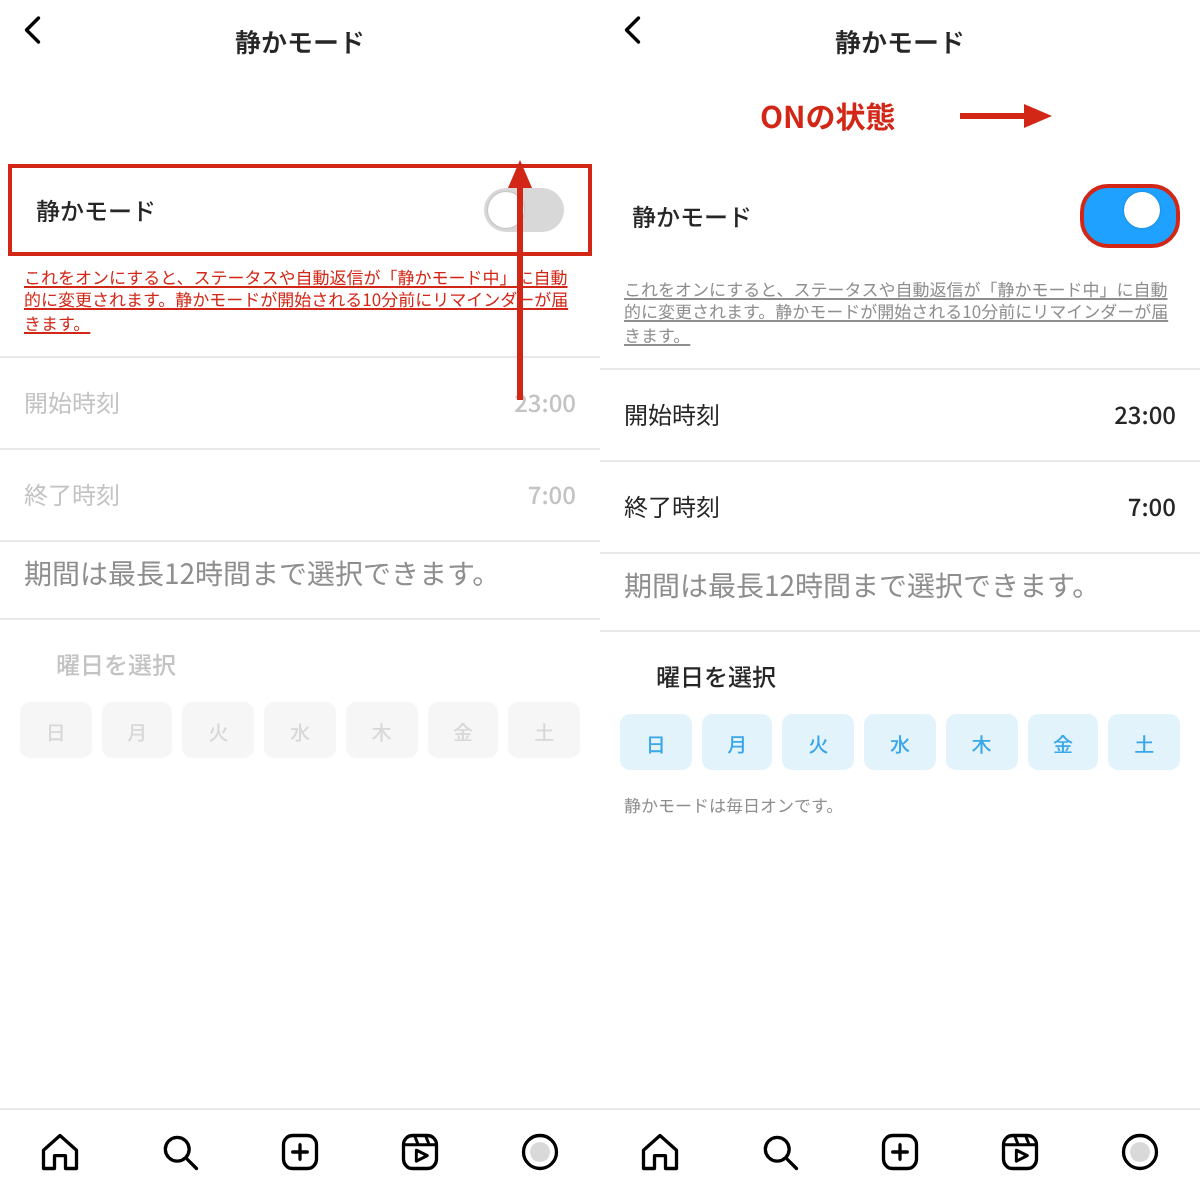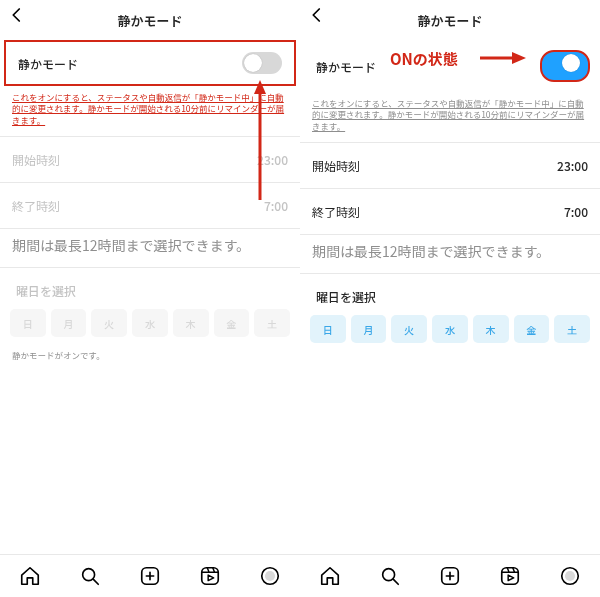--- a/index.html
+++ b/index.html
@@ -29,20 +29,21 @@
     background:#fff;
   }
   .pane{
     width:var(--pane-w);
     height:100%;
     display:flex;
     flex-direction:column;
     position:relative;
     box-sizing:border-box;
     background:#fff;
+    gap:42px;
   }
 
   
   .header{
     position:relative;
     height:32px;
     display:flex;
     align-items:center;
     justify-content:center;
     padding-top:4px;
@@ -123,21 +124,21 @@
   .small-note{
     font-size:14px;
     color:var(--muted);
     padding:6px 12px 12px 12px;
     border-bottom:1px solid var(--line);
   }
 
   .section-title{
     font-size:12px;
     font-weight:500;
-    padding:14px 12px 10px 16px;
+    padding:14px 12px 10px 28px;
   }
 
   .days{
     display:flex;
     gap:5px;
     padding:0 10px 10px 10px;
   }
   .day{
     flex:1 1 0;
     height:28px;
@@ -240,21 +241,20 @@
       <div class="section-title">曜日を選択</div>
       <div class="days">
         <div class="day ghost">日</div>
         <div class="day ghost">月</div>
         <div class="day ghost">火</div>
         <div class="day ghost">水</div>
         <div class="day ghost">木</div>
         <div class="day ghost">金</div>
         <div class="day ghost">土</div>
       </div>
-      <div class="days-note">静かモードがオンです。</div>
     </div>
 
     <div class="tabbar">
       <div class="ticon">
         <svg viewBox="0 0 24 24" width="22" height="22">
             <path d="M3 11 L12 3 L21 11 V21 H15 V14 H9 V21 H3 Z" fill="none" stroke="#000" stroke-width="1.8" stroke-linejoin="round"></path>
           </svg>
       </div>
       <div class="ticon">
         <svg viewBox="0 0 24 24" width="22" height="22">
@@ -325,20 +325,21 @@
       <div class="section-title">曜日を選択</div>
       <div class="days">
         <div class="day">日</div>
         <div class="day">月</div>
         <div class="day">火</div>
         <div class="day">水</div>
         <div class="day">木</div>
         <div class="day">金</div>
         <div class="day">土</div>
       </div>
+      <div class="days-note">静かモードは毎日オンです。</div>
     </div>
 
     <div class="tabbar">
       <div class="ticon">
         <svg viewBox="0 0 24 24" width="22" height="22">
             <path d="M3 11 L12 3 L21 11 V21 H15 V14 H9 V21 H3 Z" fill="none" stroke="#000" stroke-width="1.8" stroke-linejoin="round"></path>
           </svg>
       </div>
       <div class="ticon">
         <svg viewBox="0 0 24 24" width="22" height="22">
@@ -360,21 +361,21 @@
           </svg>
       </div>
       <div class="ticon">
         <svg viewBox="0 0 24 24" width="22" height="22">
             <circle cx="12" cy="12" r="9" fill="none" stroke="#000" stroke-width="1.8"></circle>
             <circle cx="12" cy="12" r="5.5" fill="#d9d9d9"></circle>
           </svg>
       </div>
     </div>
 
-    <div class="ann-on-label" style="left:90px; top:48px;">ONの状態</div>
+    <div class="ann-on-label" style="left:80px; top:48px;">ONの状態</div>
     <div class="ann-arrow-right" style="left:180px; top:50px;">
       <svg viewBox="0 0 46 16" width="46" height="16">
           <path d="M0 8 L36 8" stroke="var(--red)" stroke-width="3"></path>
           <path d="M46 8 L32 2 L32 14 Z" fill="var(--red)"></path>
         </svg>
     </div>
   </div>
 
 </div>
 

